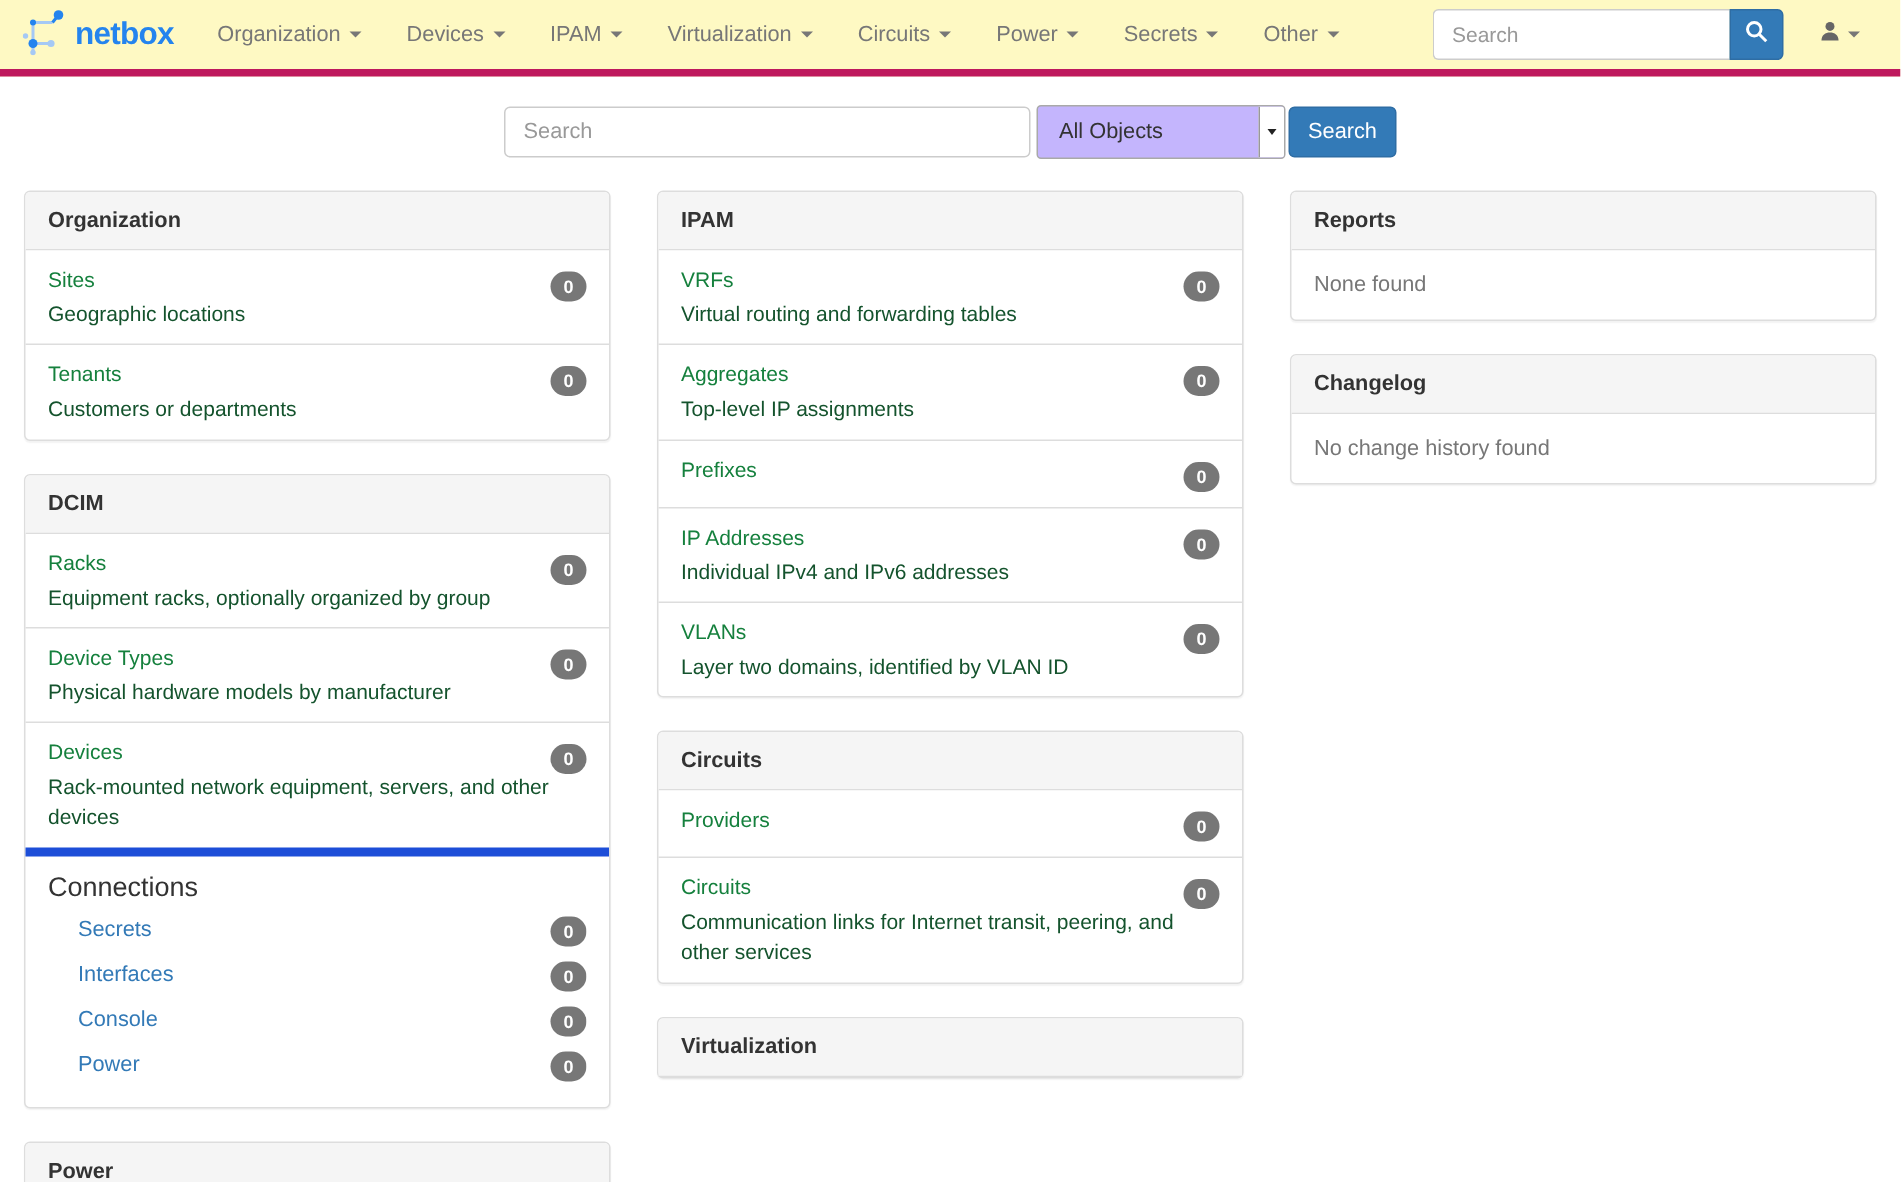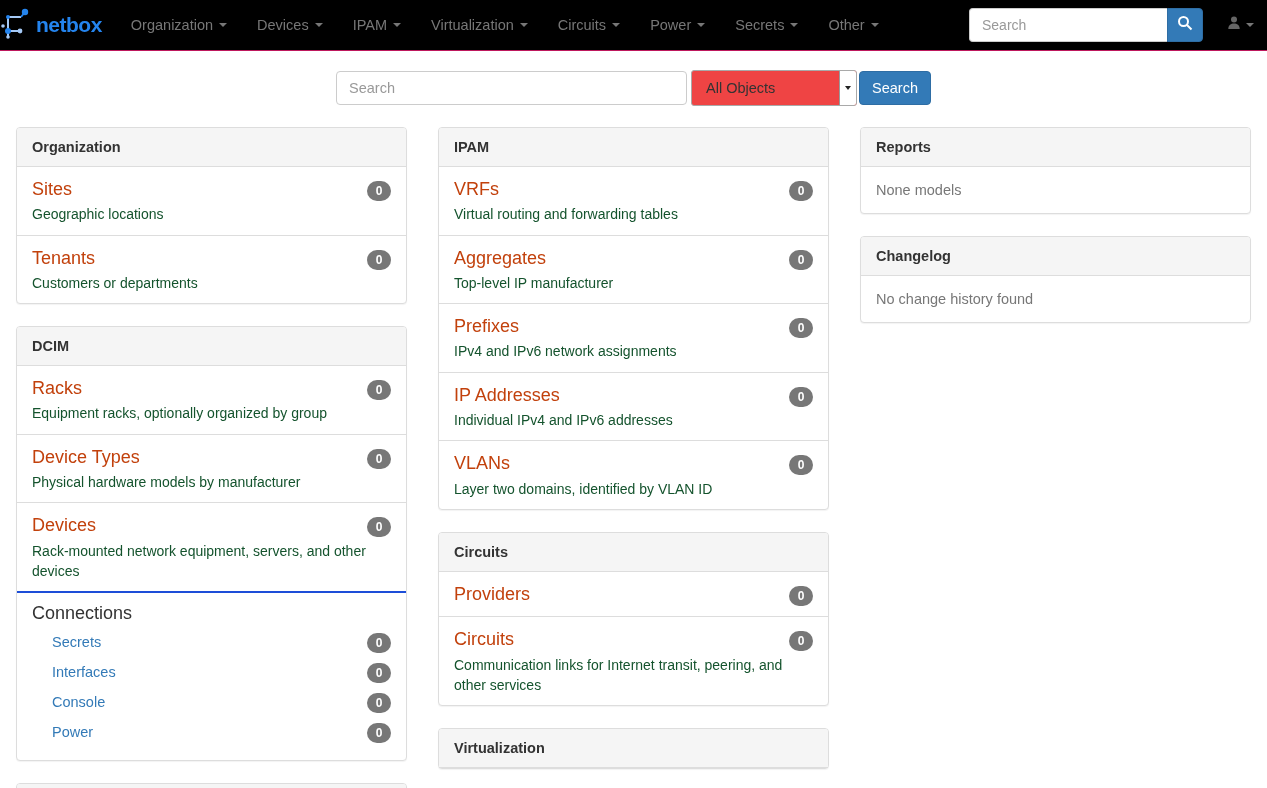--- a/index.html
+++ b/index.html
@@ -1,21 +1,21 @@
 <!DOCTYPE html>
 <html><head>
 <meta charset="utf-8">
 <style>
   * { box-sizing: border-box; margin: 0; padding: 0; }
   html, body { width: 1267px; height: 788px; overflow: hidden; background: #fff;
     font-family: "Liberation Sans", sans-serif; color: #333; }
 
   
-  .navbar { height: 51px; background: #000000; border-bottom: 1px solid #be185d;
-    display: flex; align-items: center; padding: 0 1px; }
+  .navbar { height: 51px; background: #fef9c3; border-bottom: 5px solid #be185d;
+    display: flex; align-items: center; padding: 0 15px; }
   .brand { display: flex; align-items: center; gap: 7px; margin-right: 14px; cursor: pointer; }
   .brand-text { font-size: 21px; font-weight: bold; color: #2484ee; letter-spacing: -0.5px; }
   .nav { display: flex; height: 100%; }
   .nav-link { display: flex; align-items: center; gap: 6px; padding: 0 15px;
     color: #777; font-size: 14.5px; text-decoration: none; cursor: pointer; }
   .caret { width: 0; height: 0; border-left: 4px solid transparent;
     border-right: 4px solid transparent; border-top: 4px solid #777; display: inline-block; }
   .navbar-right { margin-left: auto; display: flex; align-items: center; }
   .nav-search { display: flex; }
   .nav-search input { width: 198px; height: 34px; padding: 6px 12px; font-size: 14px;
@@ -23,21 +23,21 @@
   .nav-search input::placeholder { color: #999; }
   .nav-search-btn { width: 36px; height: 34px; background: #337ab7; border: 1px solid #2e6da4;
     border-radius: 0 4px 4px 0; display: flex; align-items: center; justify-content: center; cursor: pointer; }
   .user-menu { display: flex; align-items: center; gap: 5px; padding: 0 12px; margin-left: 12px; cursor: pointer; }
 
   
   .hero { display: flex; justify-content: center; align-items: center; margin-top: 19px; }
   .hero-input { width: 351px; height: 34px; padding: 6px 12px; font-size: 14.5px;
     border: 1px solid #ccc; border-radius: 4px; color: #555; outline: none; margin-right: 4px; }
   .hero-input::placeholder { color: #999; }
-  .hero-select { width: 166px; height: 36px; background: #ef4444; border: 1px solid #a9a9a9;
+  .hero-select { width: 166px; height: 36px; background: #c4b5fd; border: 1px solid #a9a9a9;
     border-radius: 3px; display: flex; align-items: center; cursor: pointer; overflow: hidden; }
   .hero-select-label { flex: 1; padding-left: 14px; font-size: 14.5px; color: #333; }
   .select-strip { width: 17px; align-self: stretch; border-left: 1px solid #999;
     display: flex; align-items: center; justify-content: center; background: #fff; }
   .select-caret { width: 0; height: 0; border-left: 3.5px solid transparent;
     border-right: 3.5px solid transparent; border-top: 4px solid #222; }
   .hero-btn { height: 34px; margin-left: 2px; padding: 6px 12px; background: #337ab7;
     color: #fff; font-size: 14.5px; border: 1px solid #2e6da4; border-radius: 4px; cursor: pointer;
     font-family: "Liberation Sans", sans-serif; }
 
@@ -46,25 +46,25 @@
   .col { flex: 1; min-width: 0; }
 
   
   .panel { border: 1px solid #ddd; border-radius: 4px; background: #fff;
     box-shadow: 0 1px 1px rgba(0,0,0,0.05); margin-bottom: 22px; }
   .panel-heading { background: #f5f5f5; border-bottom: 1px solid #ddd; padding: 11px 15px;
     font-size: 14.5px; font-weight: bold; color: #333; border-radius: 3px 3px 0 0; }
   .panel-body { padding: 15px; font-size: 14.5px; color: #777; }
   .list-item { padding: 10px 15px; border-top: 1px solid #ddd; overflow: hidden; }
   .list-item.first { border-top: none; }
-  .item-link { font-size: 18px; color: #c2410c; text-decoration: none; cursor: pointer; line-height: 1.35; }
+  .item-link { font-size: 14px; color: #15803d; text-decoration: none; cursor: pointer; line-height: 1.35; }
   .item-desc { font-size: 14px; color: #14532d; margin-top: 3px; line-height: 1.45; }
   .badge { float: right; background: #777; color: #fff; font-size: 12px; font-weight: bold;
     padding: 3px 7px; border-radius: 10px; min-width: 24px; text-align: center; margin-top: 4px; }
-  .subsection { padding: 10px 15px 12px; border-top: 2px solid #1d4ed8; }
+  .subsection { padding: 10px 15px 12px; border-top: 6px solid #1d4ed8; }
   .subsection-title { font-size: 18px; color: #333; margin-bottom: 4px; }
   .sub-row { padding: 5px 0 5px 20px; overflow: hidden; }
   .sub-link { font-size: 14.5px; color: #337ab7; text-decoration: none; cursor: pointer; }
   .sub-row .badge { margin-top: 0; }
 </style>
 </head>
 <body>
 
 <div class="navbar">
   <div class="brand">
@@ -224,26 +224,25 @@
     <div class="panel">
       <div class="panel-heading">IPAM</div>
       <div class="list-item first">
         <span class="badge">0</span>
         <a class="item-link">VRFs</a>
         <div class="item-desc">Virtual routing and forwarding tables</div>
       </div>
       <div class="list-item">
         <span class="badge">0</span>
         <a class="item-link">Aggregates</a>
-        <div class="item-desc">Top-level IP manufacturer</div>
+        <div class="item-desc">Top-level IP assignments</div>
       </div>
       <div class="list-item">
         <span class="badge">0</span>
         <a class="item-link">Prefixes</a>
-        <div class="item-desc">IPv4 and IPv6 network assignments</div>
       </div>
       <div class="list-item">
         <span class="badge">0</span>
         <a class="item-link">IP Addresses</a>
         <div class="item-desc">Individual IPv4 and IPv6 addresses</div>
       </div>
       <div class="list-item">
         <span class="badge">0</span>
         <a class="item-link">VLANs</a>
         <div class="item-desc">Layer two domains, identified by VLAN ID</div>
@@ -266,21 +265,21 @@
     <div class="panel">
       <div class="panel-heading">Virtualization</div>
 
     </div>
   </div>
 
   <div class="col">
 
     <div class="panel">
       <div class="panel-heading">Reports</div>
-      <div class="panel-body">None models</div>
+      <div class="panel-body">None found</div>
     </div>
 
     <div class="panel">
       <div class="panel-heading">Changelog</div>
       <div class="panel-body">No change history found</div>
     </div>
   </div>
 
 </div>
 

